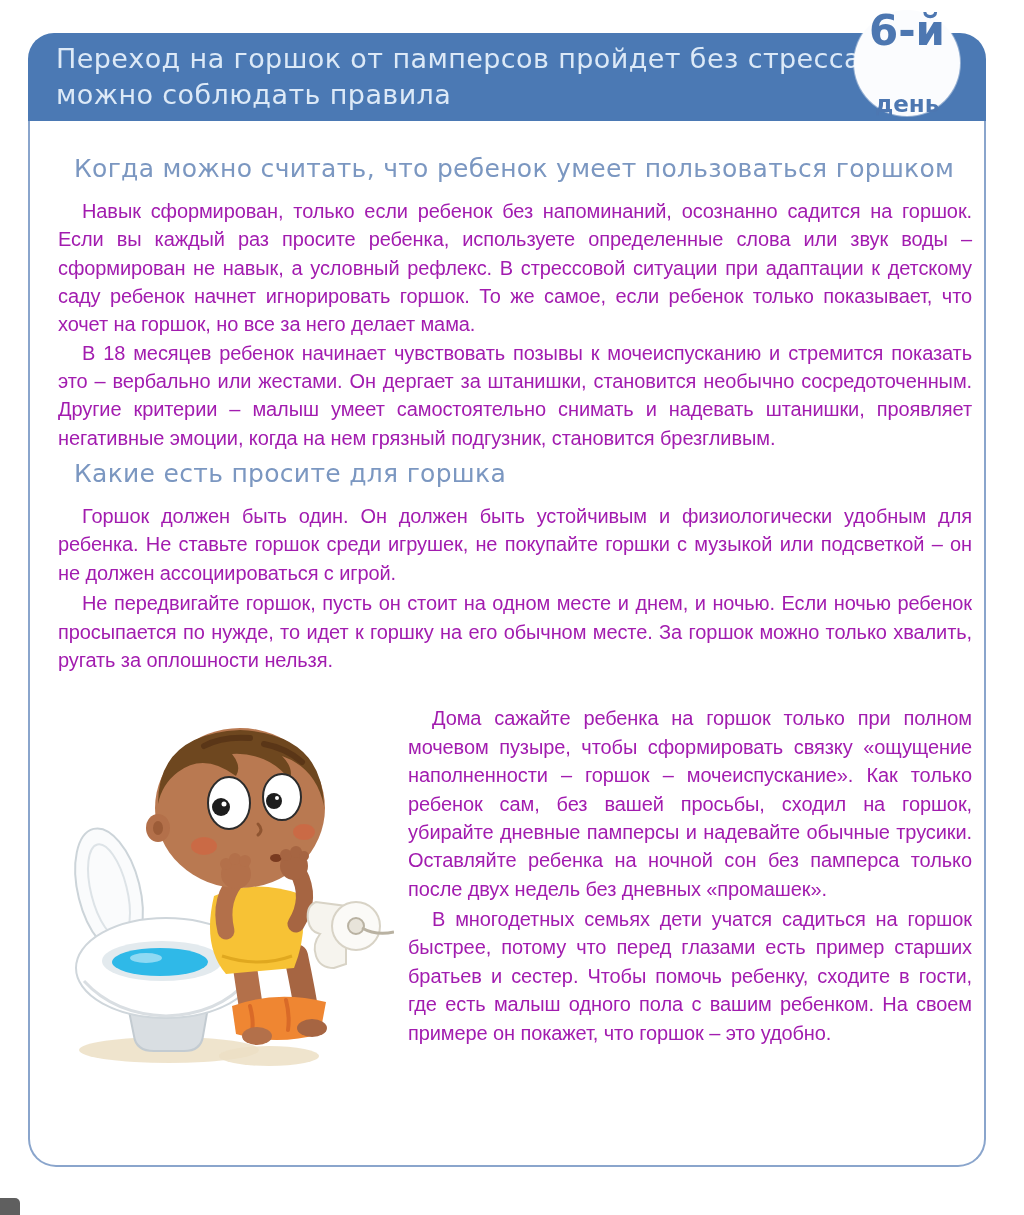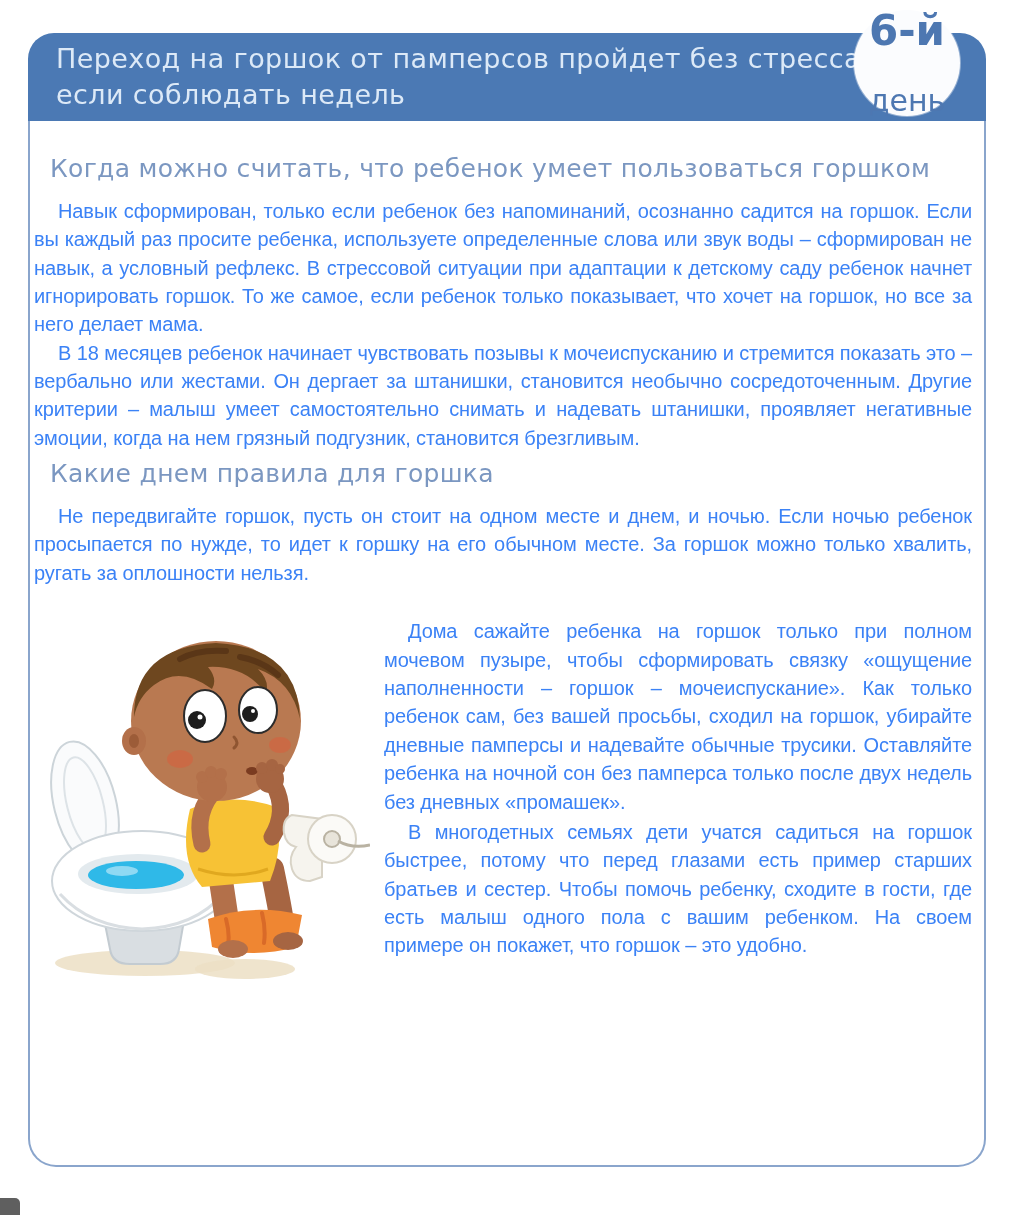--- a/index.html
+++ b/index.html
@@ -31,44 +31,44 @@
   .day-badge{
     position:absolute;left:826px;top:-23px;
     width:106px;height:106px;border-radius:50%;
     background:#fbfcfe;
     display:flex;flex-direction:column;align-items:center;justify-content:space-between;
     color:#4d77b1;font-family:"DejaVu Sans", sans-serif;
     box-shadow:0 0 0 1px rgba(255,255,255,.4);
     z-index:3;
   }
   .badge-number{font-size:42px;font-weight:bold;line-height:1;}
-  .badge-label{font-size:30px;font-weight:normal;line-height:1;margin-top:2px;}
+  .badge-label{font-size:23px;font-weight:bold;line-height:1;margin-top:2px;}
 
   
   .content-box{
     background:#ffffff;
     border:2px solid #8aa5cc;border-top:none;
     border-radius:0 0 28px 28px;
     box-sizing:border-box;
     min-height:1046px;
-    padding:26px 12px 24px 4px;
+    padding:26px 12px 24px 28px;
   }
 
   h2.sec-heading{
     margin:26px 0 13px 16px;
     color:#7b97c1;
     font-family:"DejaVu Sans", sans-serif;
     font-weight:400;
     font-size:25px;line-height:1.15;
     letter-spacing:.3px;
   }
   h2.sec-heading:first-child{margin-top:8px;}
   p.body{
     margin:0;
-    color:#3b82f6;
+    color:#a21caf;
     font-size:20px;line-height:1.42;
     text-align:justify;
     text-indent:24px;
     letter-spacing:-0.1px;
   }
   p.body + p.body{margin-top:2px;}
 
   
   .last-section{margin-top:30px;}
   .last-section .sec-heading{
@@ -97,37 +97,38 @@
   <div class="day-badge" style="left:854px;top:10px;">
     <div class="badge-number">6-й</div>
     <div class="badge-label">день</div>
   </div>
 
   <div class="frame">
 
     <div class="header-band">
       <div class="header-title">
         <span>Переход на горшок от памперсов пройдет без стресса,</span><br>
-        <span>если соблюдать недель</span>
+        <span>можно соблюдать правила</span>
       </div>
     </div>
 
     <div class="content-box">
 
       <section>
         <h2 class="sec-heading">Когда можно считать, что ребенок умеет пользоваться горшком</h2>
         <p class="body">Навык сформирован, только если ребенок без напоминаний, осознанно садится на горшок. Если вы каждый раз просите ребенка, используете определенные слова или звук воды – сформирован не навык, а условный рефлекс. В стрессовой ситуации при адаптации к детскому саду ребенок начнет игнорировать горшок. То же самое, если ребенок только показывает, что хочет на горшок, но все за него делает мама.</p>
       </section>
 
       <section>
         <p class="body">В 18 месяцев ребенок начинает чувствовать позывы к мочеиспусканию и стремится показать это – вербально или жестами. Он дергает за штанишки, становится необычно сосредоточенным. Другие критерии – малыш умеет самостоятельно снимать и надевать штанишки, проявляет негативные эмоции, когда на нем грязный подгузник, становится брезгливым.</p>
       </section>
 
       <section>
-        <h2 class="sec-heading">Какие днем правила  для горшка</h2>
+        <h2 class="sec-heading">Какие есть просите  для горшка</h2>
+        <p class="body">Горшок должен быть один. Он должен быть устойчивым и физиологически удобным для ребенка. Не ставьте горшок среди игрушек, не покупайте горшки с музыкой или подсветкой – он не должен ассоциироваться с игрой.</p>
         <p class="body">Не передвигайте горшок, пусть он стоит на одном месте и днем, и ночью. Если ночью ребенок просыпается по нужде, то идет к горшку на его обычном месте. За горшок можно только хвалить, ругать за оплошности нельзя.</p>
       </section>
 
       <section class="last-section">
 
         <div class="illustration">
           <svg viewBox="0 0 340 367" xmlns="http://www.w3.org/2000/svg">
 
             <ellipse cx="115" cy="344" rx="90" ry="13" fill="#ecdfc4" opacity="0.85"></ellipse>
             <ellipse cx="215" cy="350" rx="50" ry="10" fill="#ecdfc4" opacity="0.85"></ellipse>

